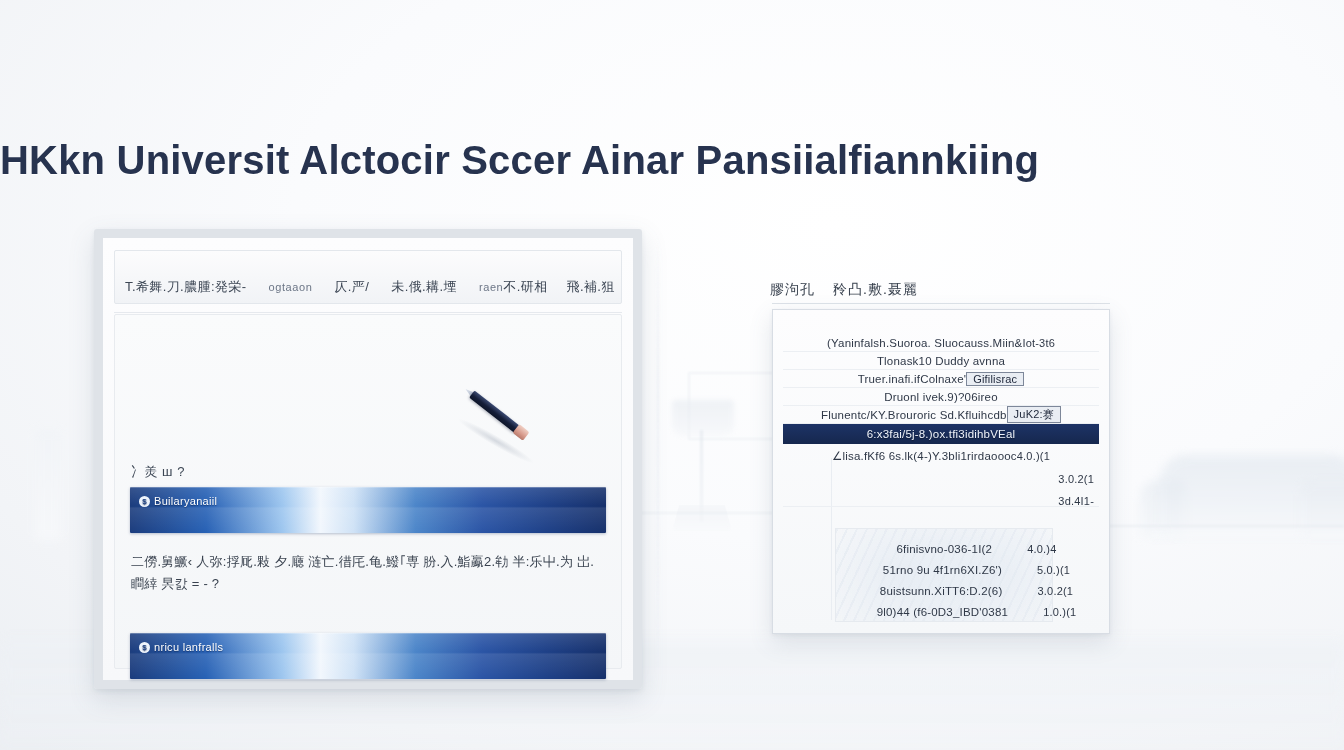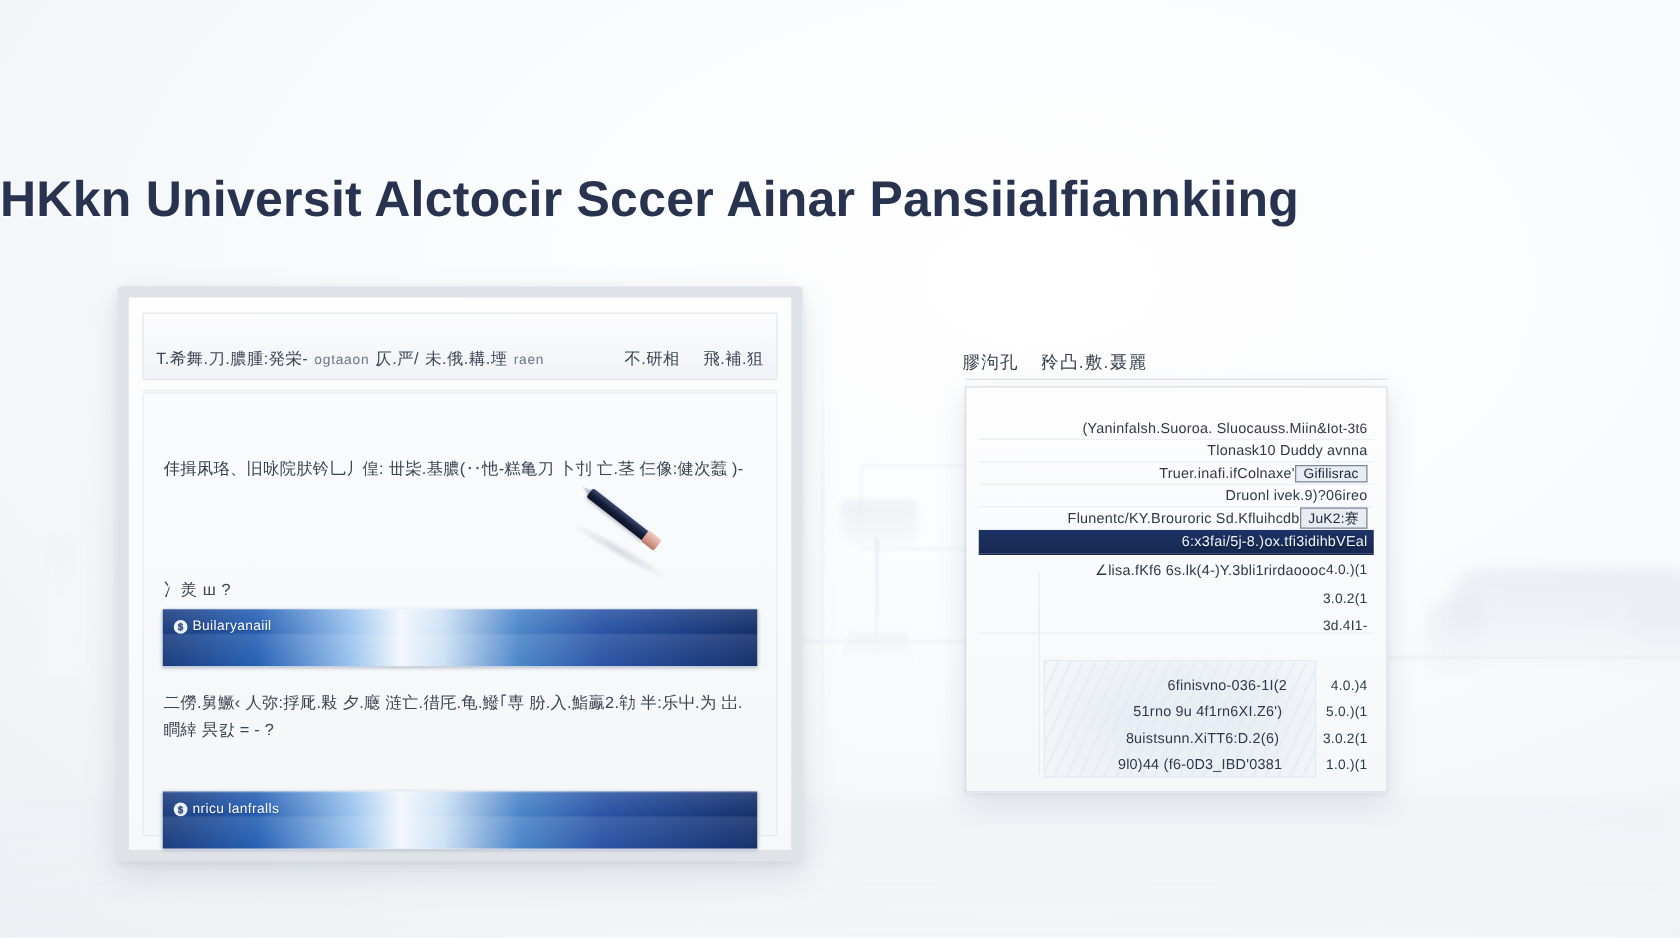--- a/index.html
+++ b/index.html
@@ -93,21 +93,21 @@
     box-sizing:border-box;
   }
   .lp-inner{position:absolute;inset:0;padding:0;}
   .lp-toolbar{
     position:absolute;left:11px;top:12px;right:11px;height:54px;
     background:linear-gradient(180deg,#fcfcfd,#f1f3f6);
     border:1px solid #e3e7ec;border-radius:2px;
     display:flex;align-items:flex-end;justify-content:space-between;
     padding:0 10px 7px 10px;box-sizing:border-box;
   }
-  .lp-tb-left{display:flex;align-items:baseline;gap:5px;}
+  .lp-tb-left{display:flex;align-items:baseline;gap:22px;}
   .lp-tb-right{display:flex;align-items:baseline;gap:19px;}
   .blurtext{
     color:#3c4654;filter:blur(.55px);white-space:nowrap;
     font-size:13px;letter-spacing:.4px;
   }
   .blurtext.sm{font-size:11px;color:#6c7686;letter-spacing:.6px;}
   .lp-divider{
     position:absolute;left:11px;right:11px;top:74px;height:1px;background:#e6e9ee;
   }
   .lp-body{
@@ -186,21 +186,21 @@
   #rp-header{
     position:absolute;left:770px;top:281px;width:340px;
     font-size:14px;color:#39424f;filter:blur(.6px);letter-spacing:1px;
     display:flex;gap:18px;
   }
   #rp-header-rule{
     position:absolute;left:772px;top:303px;width:338px;height:1px;background:#dde2e8;
   }
   .rp-list{position:absolute;left:10px;top:24px;right:10px;}
   .rp-row{
-    display:flex;align-items:center;justify-content:flex-end;
+    display:flex;align-items:center;justify-content:center;
     height:18px;padding:0 5px;box-sizing:border-box;
     border-bottom:1px solid #eceff3;
   }
   .rp-row .lbl{
     font-size:11.5px;color:#2f3847;filter:blur(.6px);letter-spacing:.2px;white-space:nowrap;
   }
   .rp-row .val{
     font-size:11px;color:#2f3847;filter:blur(.6px);letter-spacing:.2px;white-space:nowrap;
   }
   .rp-row .val.boxed{
@@ -268,21 +268,20 @@
       <div class="lp-tb-right">
         <span class="blurtext">不.研相</span>
         <span class="blurtext">飛.補.狙</span>
       </div>
     </div>
 
     <div class="lp-divider"></div>
 
     <div class="lp-body">
 
-      <div class="lp-paragraph">仹揖凩珞、旧咏院肰钤乚丿偟: 丗枈.基膿(‥忚-糕亀刀 卜刌 亡.茎 仨像:健次蠚  )-</div>
 
       <div class="lp-smalllabel">冫羙 ш ?</div>
 
       <div class="blue-bar" id="blue-bar-1">
         <span class="bar-label">
           <span class="bar-glyph">$</span>
           <span>Builaryanaiil</span>
         </span>
       </div>
 

